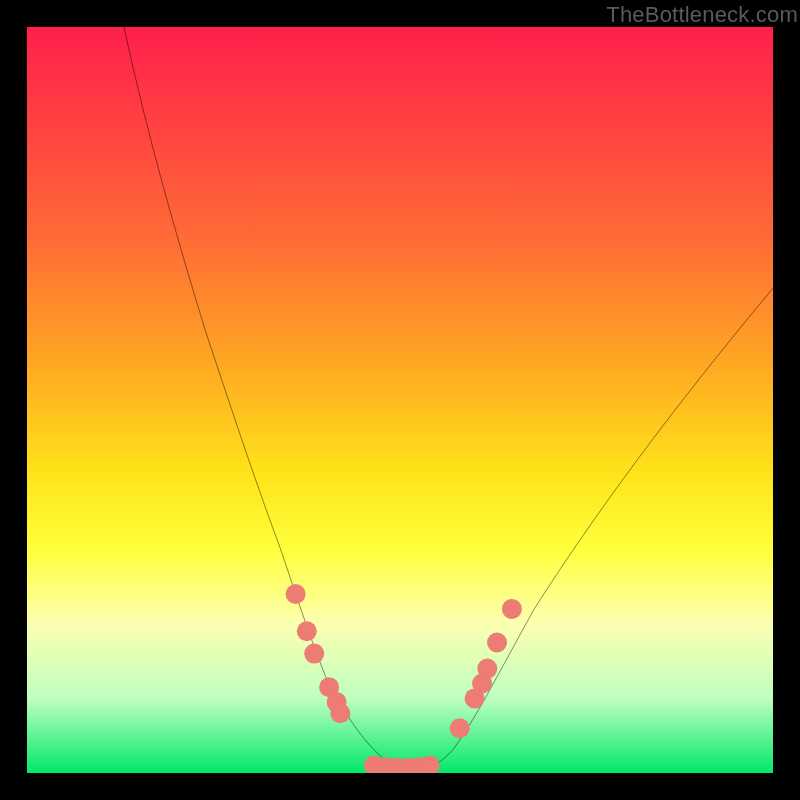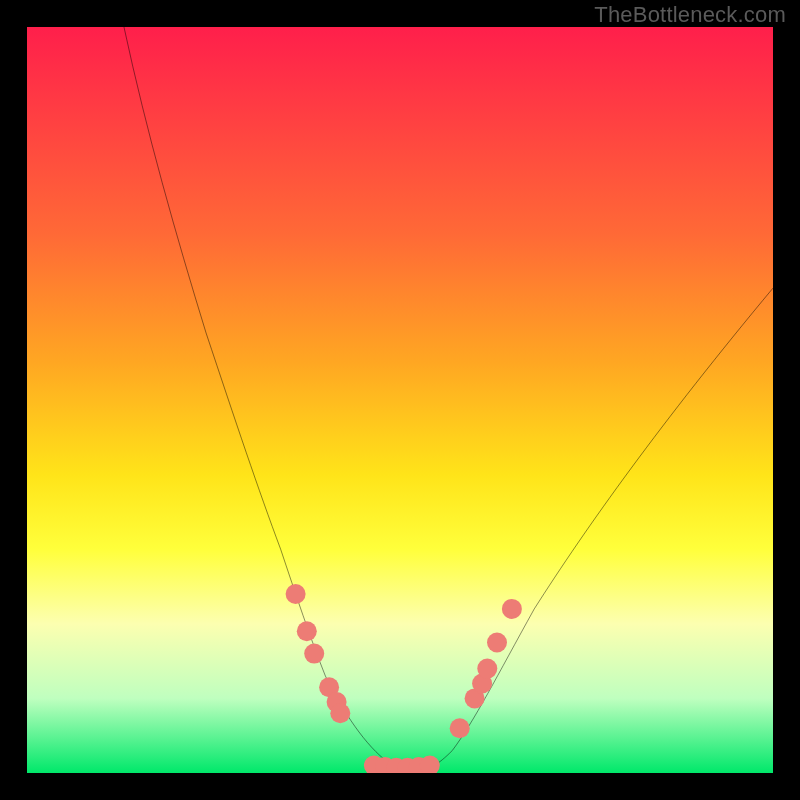--- a/index.html
+++ b/index.html
@@ -33,21 +33,21 @@
       #ffe419 60%,
       #ffff3b 70%,
       #fcffb0 80%,
       #bfffbf 90%,
       #00e86a 100%
     );
   }
   .watermark {
     position: absolute;
     top: 2px;
-    right: 14px;
+    right: 2px;
     color: #5a5a5a;
     font-size: 22px;
     font-weight: 500;
     letter-spacing: 0.2px;
   }
   svg.curve {
     position: absolute;
     inset: 0;
   }
 </style>

